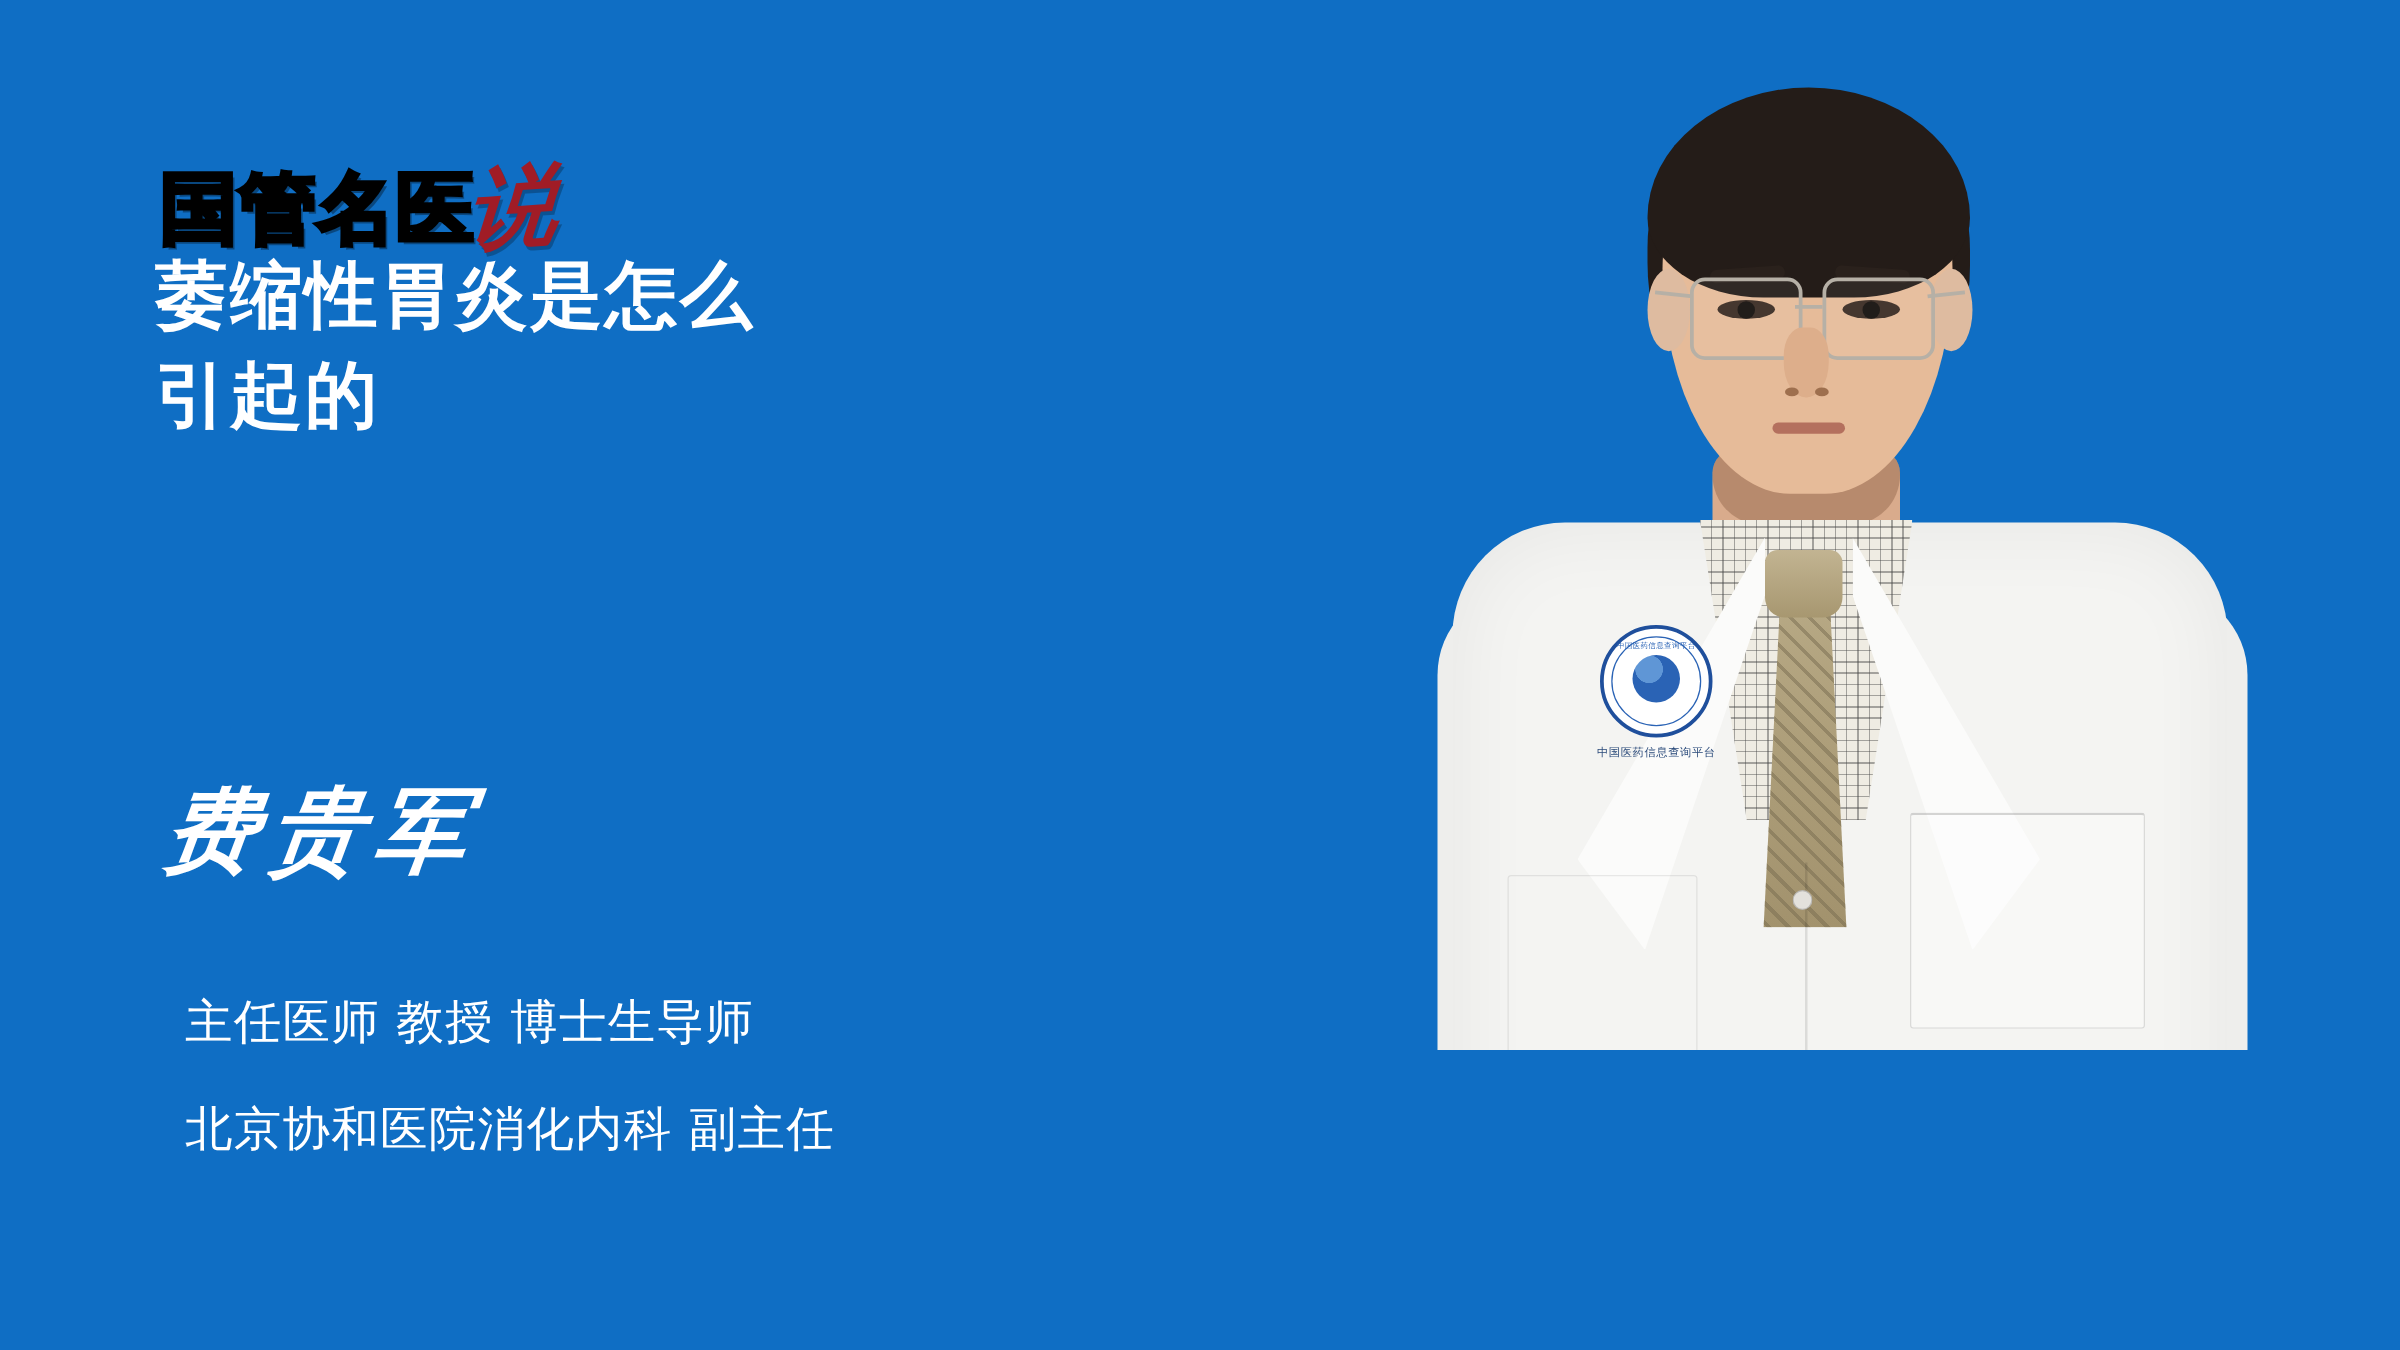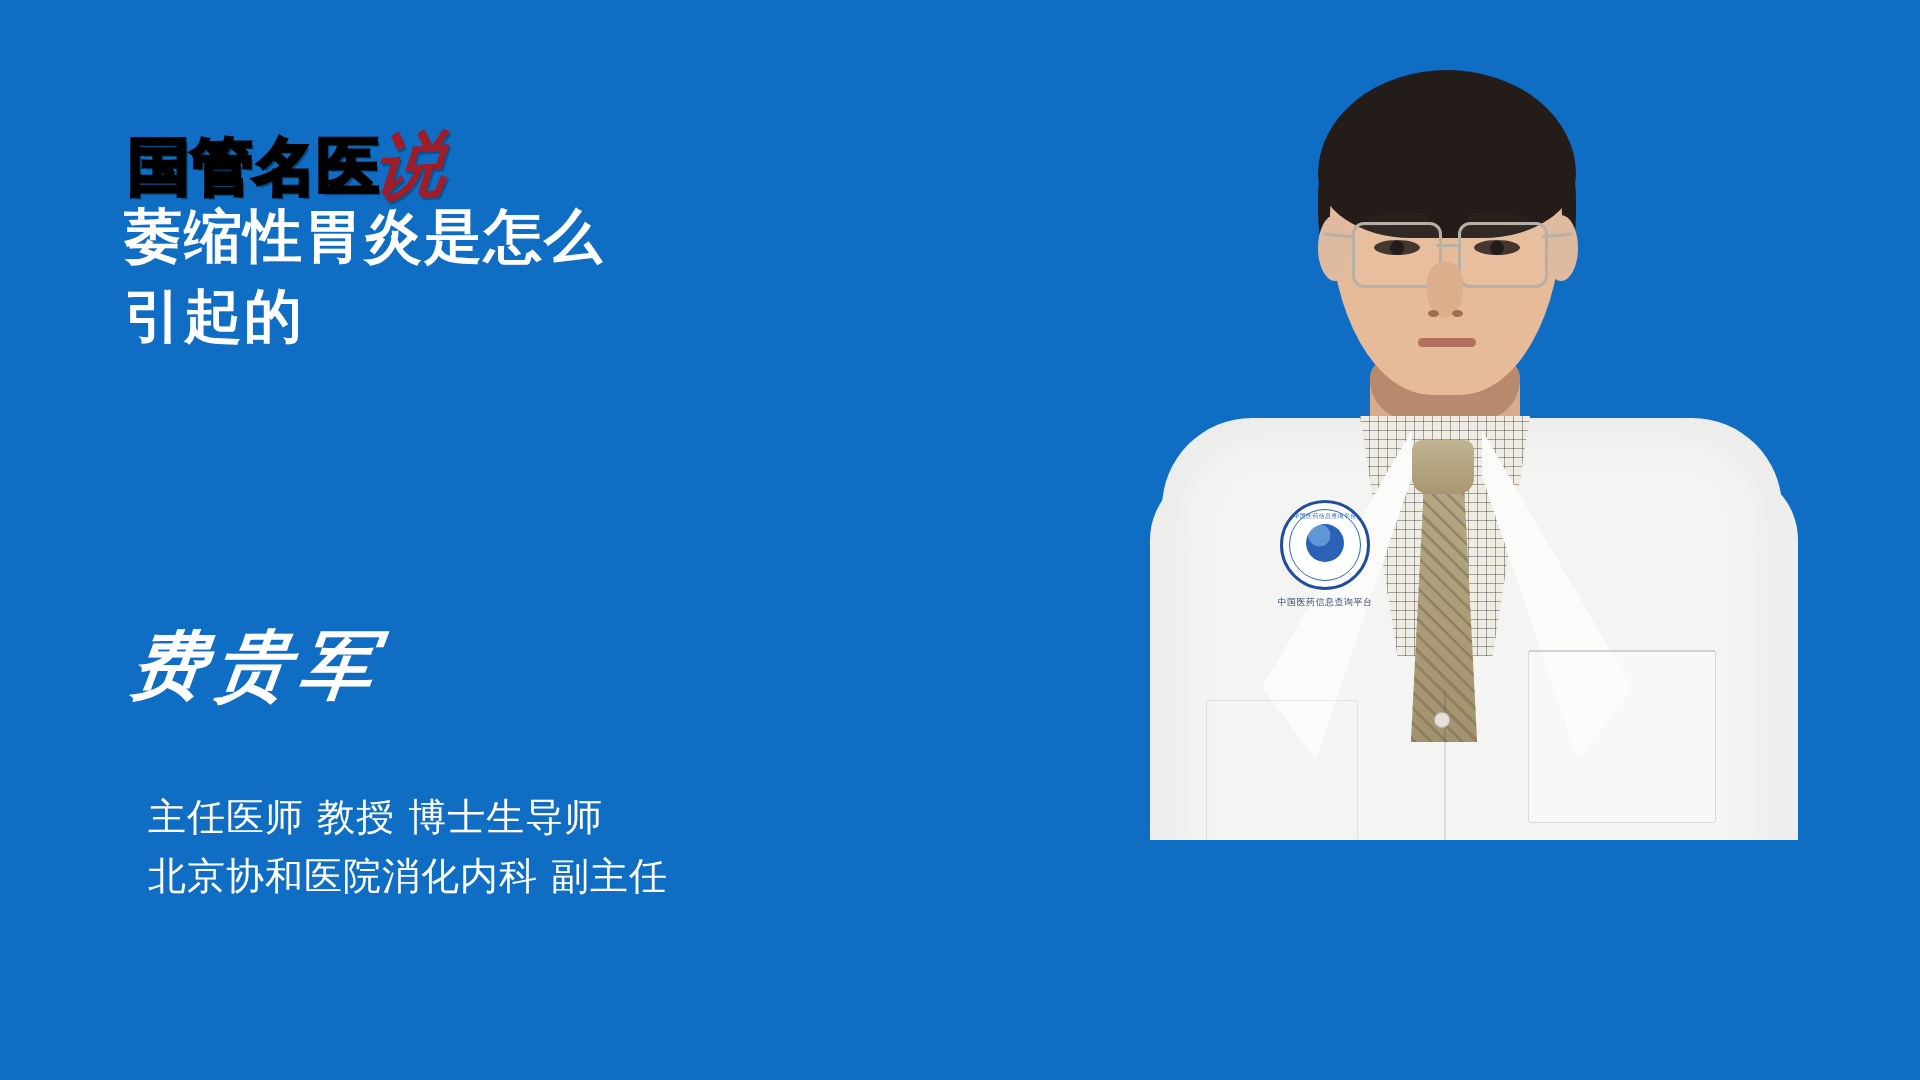--- a/index.html
+++ b/index.html
@@ -93,21 +93,21 @@
     left: 148px;
     top: 798px;
     color: #ffffff;
     font-size: 38px;
     font-weight: 400;
     line-height: 1.0;
     letter-spacing: 1px;
     font-family: "DejaVu Sans", "Liberation Sans", sans-serif;
   }
   .cred-line { display: block; white-space: nowrap; }
-  .cred-line + .cred-line { margin-top: 21px; }
+  .cred-line + .cred-line { margin-top: 48px; }
 
   
   .photo {
     position: absolute;
     left: 1030px;
     top: 0;
     width: 890px;
     height: 840px;
     overflow: hidden;
   }

